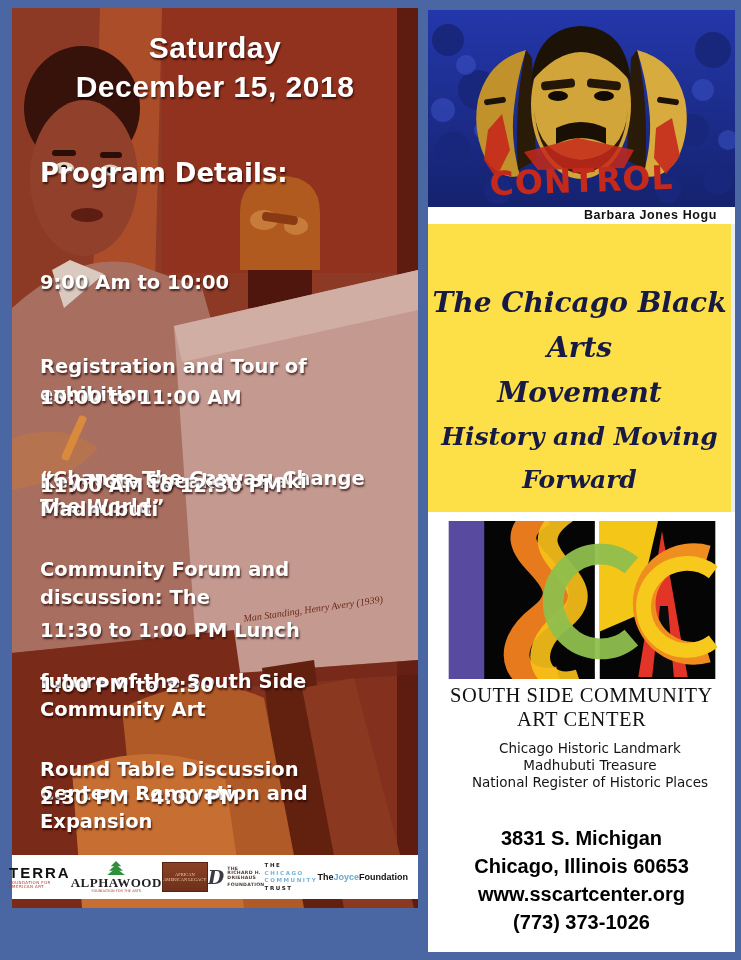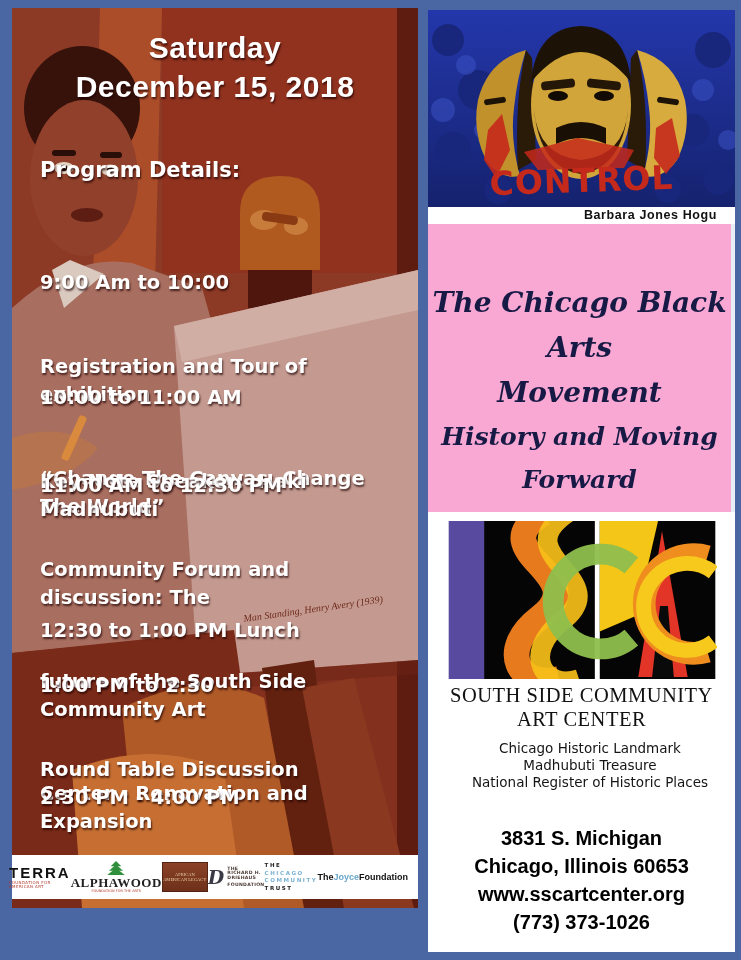--- a/index.html
+++ b/index.html
@@ -6,21 +6,21 @@
   .page{position:relative;width:741px;height:960px;background:#4a67a4;overflow:hidden;
         font-family:"DejaVu Sans",sans-serif;}
 
   
   .painting-panel{position:absolute;left:12px;top:8px;width:406px;height:900px;overflow:hidden;}
   .painting-panel svg.bg{position:absolute;left:0;top:0;width:100%;height:100%;}
   .overlay{position:absolute;color:#fff;font-weight:bold;
            text-shadow:1px 2px 2px rgba(30,0,0,.7);}
   .flyer-title{left:0;top:20px;width:100%;text-align:center;font-size:30px;line-height:39px;
                font-family:"Liberation Sans","DejaVu Sans",sans-serif;letter-spacing:.5px;}
-  .prog-heading{left:28px;top:150px;font-size:21px;}
+  .prog-heading{left:28px;top:150px;font-size:26px;}
   .prog-block{left:28px;width:370px;font-size:19.5px;line-height:28px;white-space:pre-wrap;}
   .pb1{top:205px}.pb2{top:320px}.pb3{top:408px}.pb4{top:553px}.pb5{top:608px}.pb6{top:720px}
 
   
   .sponsor-strip{position:absolute;left:12px;top:855px;width:406px;height:44px;background:#fff;
                  display:flex;align-items:center;justify-content:flex-end;padding:0 10px;box-sizing:border-box;}
   .sponsor{display:flex;flex-direction:column;align-items:center;line-height:1;}
   .terra-name{font-size:15px;font-weight:800;letter-spacing:2px;color:#111;
               font-family:"Liberation Sans",sans-serif;}
   .terra-sub{font-size:4px;color:#b33a2a;margin-top:1px;letter-spacing:.4px;}
@@ -40,21 +40,21 @@
   .joyce{flex-direction:row;gap:0;}
   .joyce span{font-size:9px;font-weight:bold;font-family:"Liberation Sans",sans-serif;}
   .joyce .dk{color:#111}.joyce .lt{color:#6aa6cc}
 
   
   .artwork-panel{position:absolute;left:428px;top:10px;width:307px;height:197px;overflow:hidden;}
   .artwork-caption{position:absolute;left:428px;top:207px;width:307px;height:17px;background:#fff;
                    font-size:12.5px;font-weight:bold;color:#111;text-align:right;line-height:17px;
                    padding-right:18px;box-sizing:border-box;letter-spacing:.6px;
                    font-family:"Liberation Sans",sans-serif;}
-  .symposium-box{position:absolute;left:428px;top:224px;width:303px;height:288px;background:#f9a8d4;
+  .symposium-box{position:absolute;left:428px;top:224px;width:303px;height:288px;background:#fde047;
                  border-right:4px solid #e9edf4;box-sizing:content-box;
                  display:flex;flex-direction:column;justify-content:flex-start;align-items:center;
                  padding-top:56px;}
   .script{font-family:"DejaVu Serif","Liberation Serif",serif;font-style:italic;font-weight:bold;
           color:#171a44;text-align:center;}
   .script.l1,.script.l2,.script.l4{font-size:28px;line-height:45px;}
   .script.l3{font-size:25px;line-height:43px;}
 
   .info-panel{position:absolute;left:428px;top:512px;width:307px;height:440px;background:#fff;
               text-align:center;}
@@ -142,21 +142,21 @@
     </div>
 
     <div class="overlay prog-block pb3">
       <div>11:00 AM to 12:30 PM</div>
       <div>Community Forum and discussion: The</div>
       <div>future of the South Side Community Art</div>
       <div>Center - Renovation and Expansion</div>
     </div>
 
     <div class="overlay prog-block pb4">
-      <div>12:30 to 1:00 PM Lunch</div>
+      <div>11:30 to 1:00 PM Lunch</div>
     </div>
 
     <div class="overlay prog-block pb5">
       <div>1:00 PM to 2:30</div>
       <div>Round Table Discussion</div>
     </div>
 
     <div class="overlay prog-block pb6">
       <div>2:30 PM - 4:00 PM</div>
       <div>Round Table Discussion</div>

